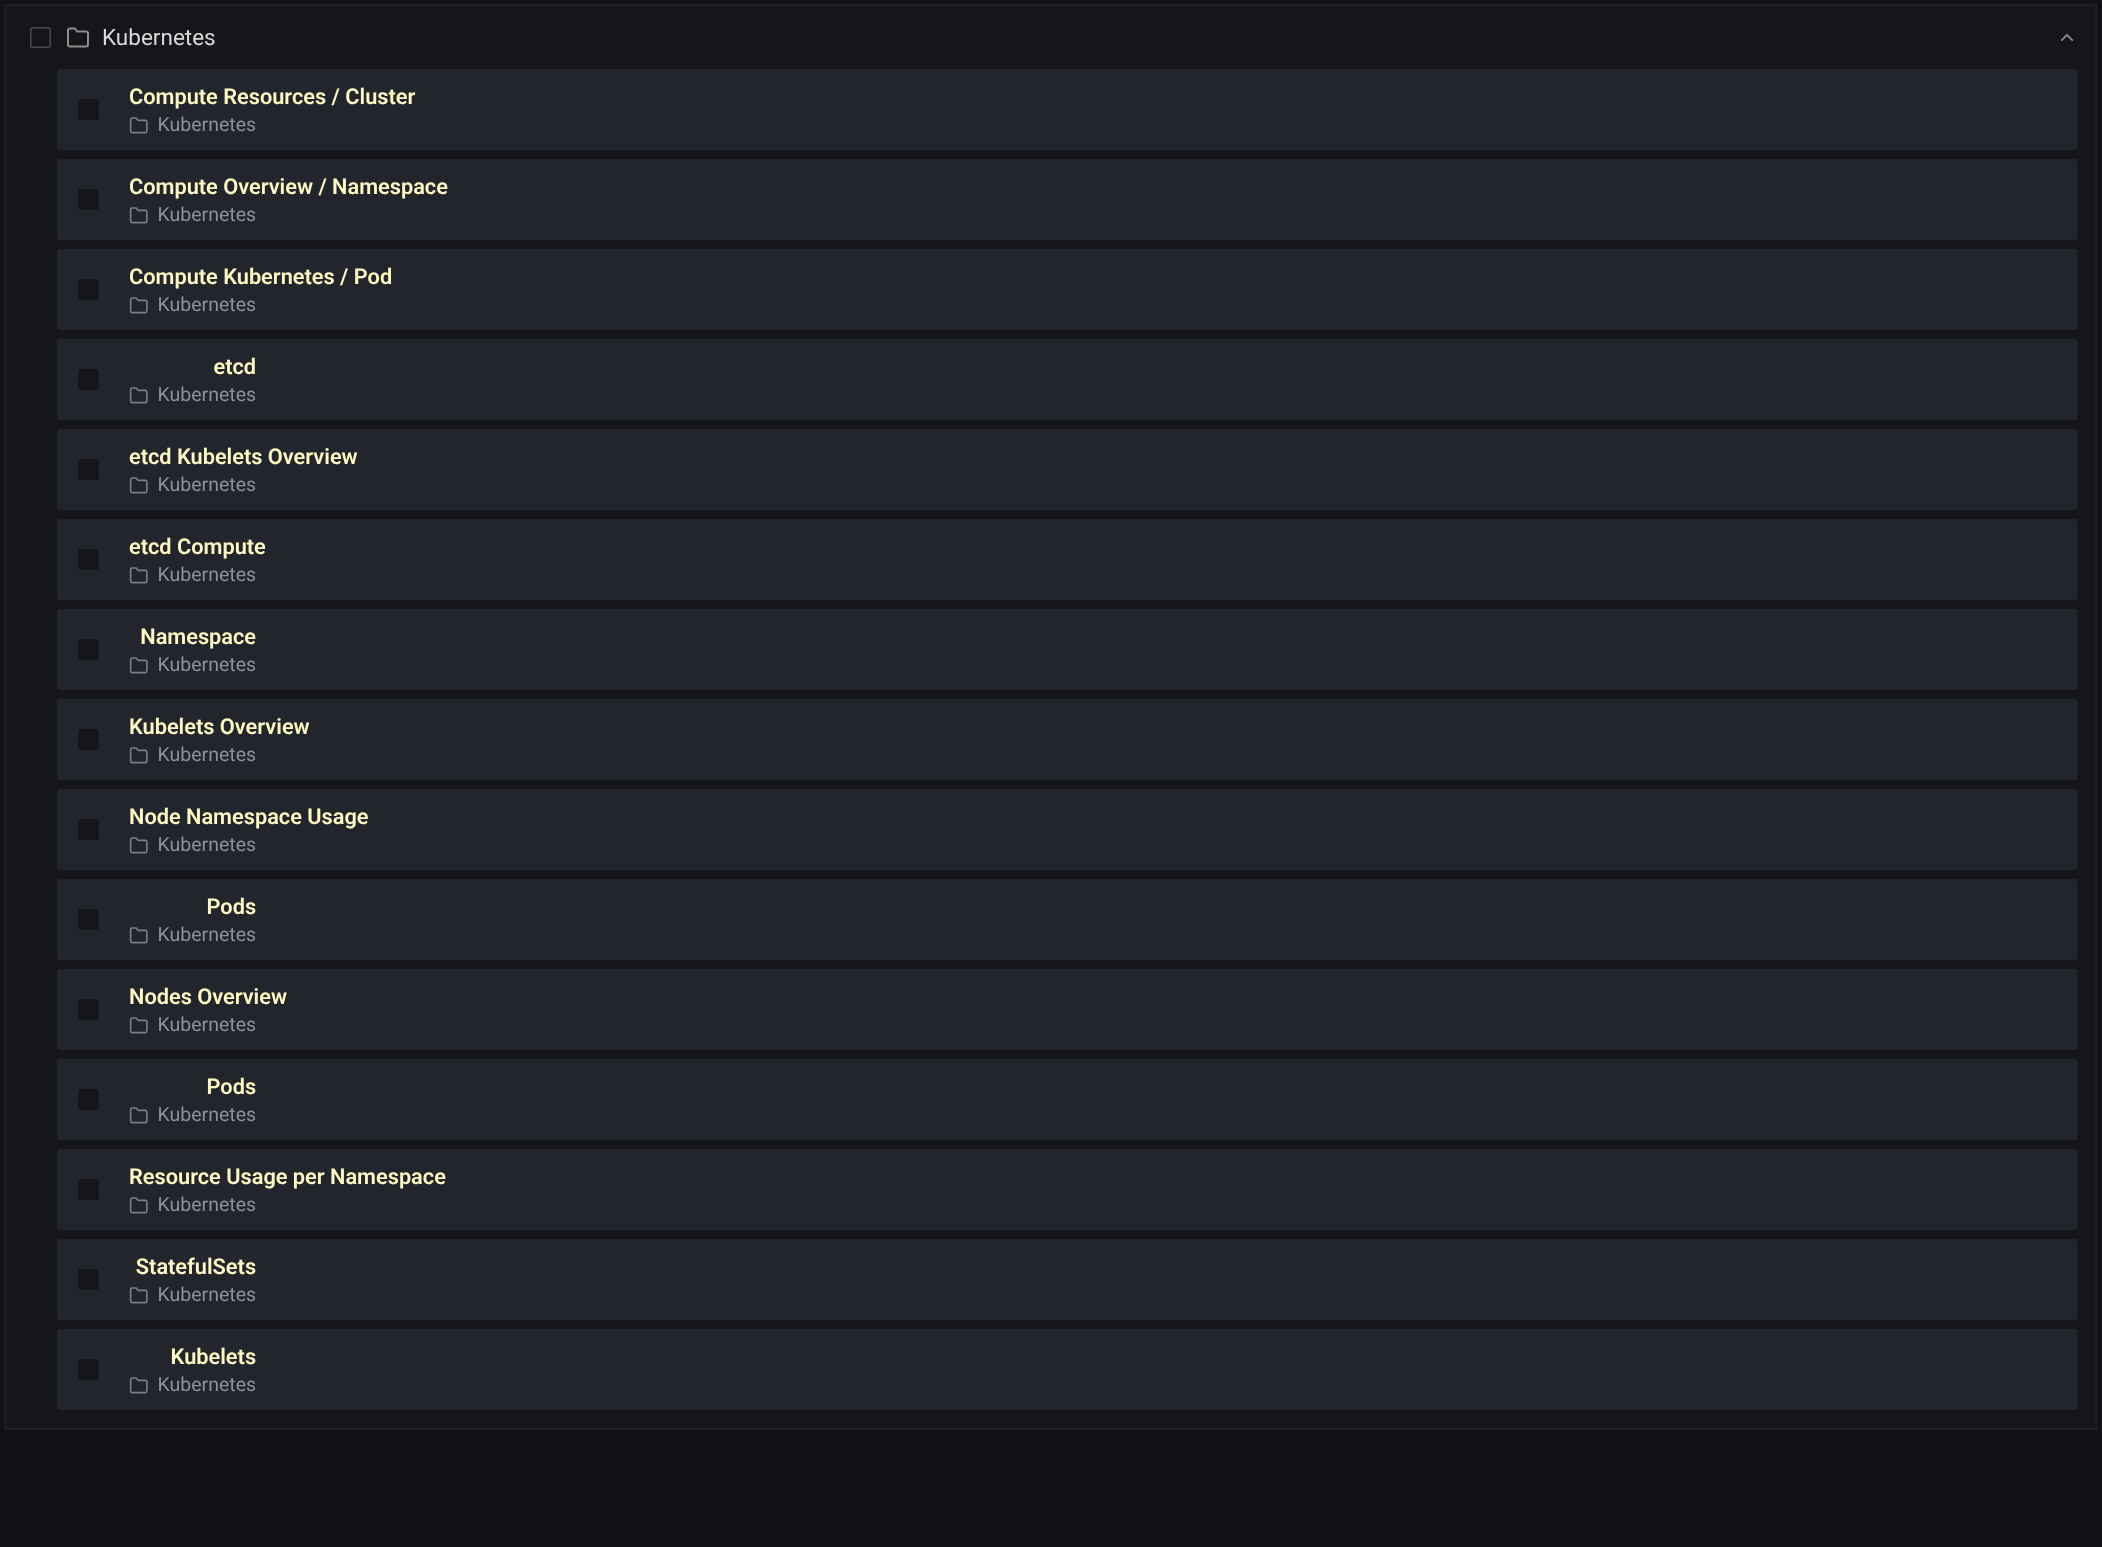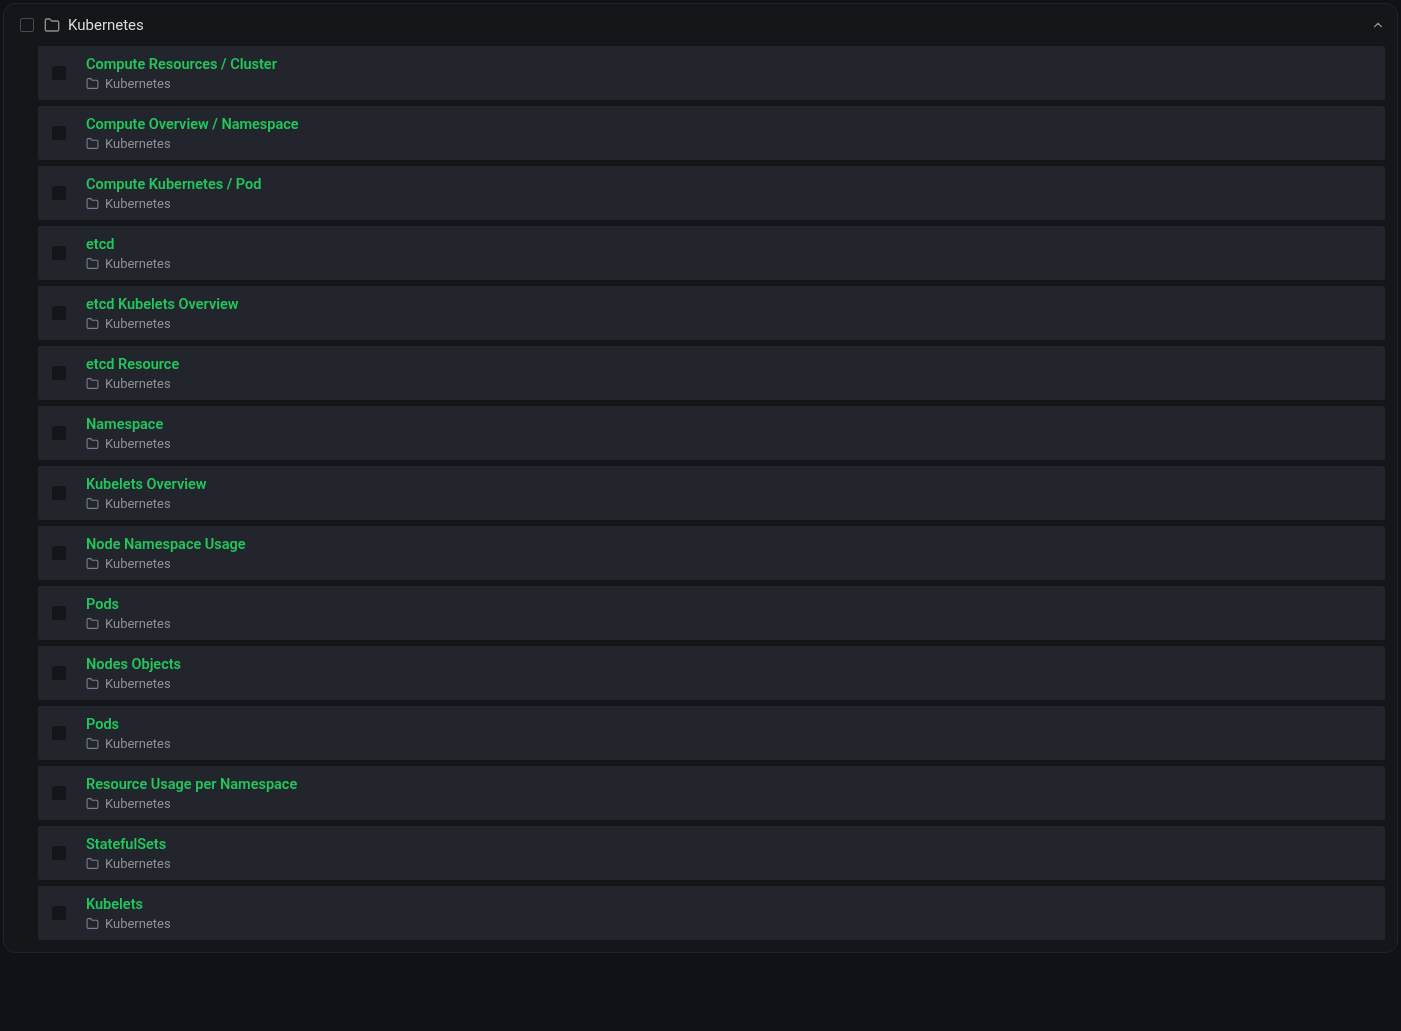--- a/index.html
+++ b/index.html
@@ -10,21 +10,21 @@
   body {
     background: #111217;
     font-family: -apple-system, BlinkMacSystemFont, "Segoe UI", Roboto, Helvetica, Arial, sans-serif;
     color: #d8d9da;
     width: 1401px;
     height: 1031px;
     overflow: hidden;
   }
   .panel {
     border: 1px solid #1f232b;
-    border-radius: 12px;
+    border-radius: 0;
     margin: 3px 3px 0 3px;
     background: #141619;
   }
   .folder-header {
     display: flex;
     align-items: center;
     height: 42px;
     padding: 0 12px 0 16px;
     cursor: pointer;
   }
@@ -79,22 +79,23 @@
   }
   .item-body {
     display: flex;
     flex-direction: column;
     justify-content: center;
     gap: 4px;
   }
   .item-title {
     font-size: 14.5px;
     font-weight: 600;
-    color: #22c55e;
+    color: #fef9c3;
     line-height: 1.2;
+    text-align: right;
   }
   .item-sub {
     display: flex;
     align-items: center;
     gap: 6px;
   }
   .item-sub .folder-icon-sm {
     width: 13px;
     height: 13px;
     color: #7b7f8a;
@@ -192,21 +193,21 @@
                 <path d="M22 19a2 2 0 0 1-2 2H4a2 2 0 0 1-2-2V5a2 2 0 0 1 2-2h5l2 3h9a2 2 0 0 1 2 2z"></path>
               </svg>
             </span>
             <span class="folder-label">Kubernetes</span>
           </div>
         </div>
       </div>
       <div class="item-row">
         <div class="checkbox"></div>
         <div class="item-body">
-          <div class="item-title">etcd Resource</div>
+          <div class="item-title">etcd Compute</div>
           <div class="item-sub">
             <span class="folder-icon-sm">
               <svg viewBox="0 0 24 24" fill="none" stroke="currentColor" stroke-width="2" stroke-linecap="round" stroke-linejoin="round">
                 <path d="M22 19a2 2 0 0 1-2 2H4a2 2 0 0 1-2-2V5a2 2 0 0 1 2-2h5l2 3h9a2 2 0 0 1 2 2z"></path>
               </svg>
             </span>
             <span class="folder-label">Kubernetes</span>
           </div>
         </div>
       </div>
@@ -262,21 +263,21 @@
                 <path d="M22 19a2 2 0 0 1-2 2H4a2 2 0 0 1-2-2V5a2 2 0 0 1 2-2h5l2 3h9a2 2 0 0 1 2 2z"></path>
               </svg>
             </span>
             <span class="folder-label">Kubernetes</span>
           </div>
         </div>
       </div>
       <div class="item-row">
         <div class="checkbox"></div>
         <div class="item-body">
-          <div class="item-title">Nodes Objects</div>
+          <div class="item-title">Nodes Overview</div>
           <div class="item-sub">
             <span class="folder-icon-sm">
               <svg viewBox="0 0 24 24" fill="none" stroke="currentColor" stroke-width="2" stroke-linecap="round" stroke-linejoin="round">
                 <path d="M22 19a2 2 0 0 1-2 2H4a2 2 0 0 1-2-2V5a2 2 0 0 1 2-2h5l2 3h9a2 2 0 0 1 2 2z"></path>
               </svg>
             </span>
             <span class="folder-label">Kubernetes</span>
           </div>
         </div>
       </div>

